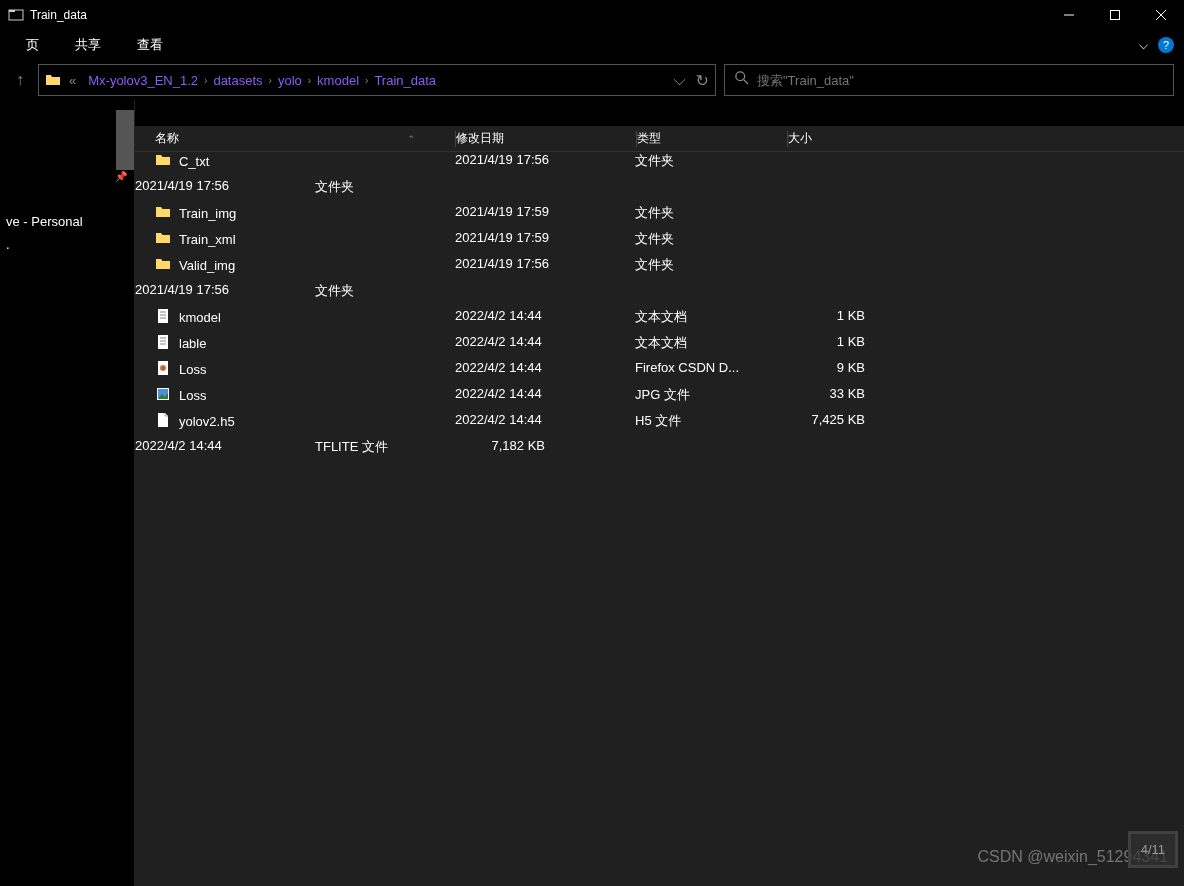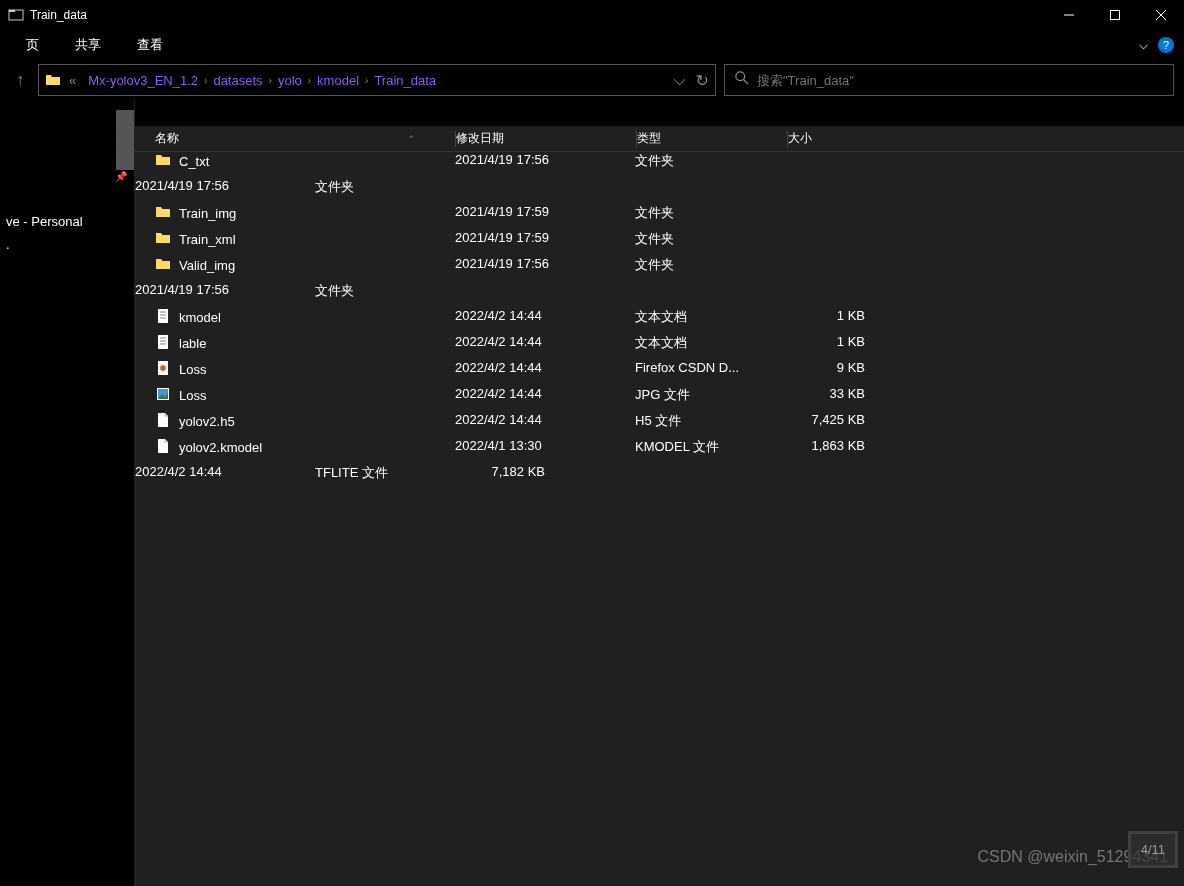--- a/index.html
+++ b/index.html
@@ -295,32 +295,20 @@
                 <path d="M3 1 h7 l3 3 v11 h-10 z" fill="#fff"></path>
                 <path d="M10 1 v3 h3" fill="none" stroke="#aaa"></path>
               </svg></span>
             <span>yolov2.h5</span>
           </div>
           <div class="c-date">2022/4/2 14:44</div>
           <div class="c-type">H5 文件</div>
           <div class="c-size">7,425 KB</div>
         </div>
         <div class="row">
-          <div class="c-name">
-            <span><svg class="ficon" viewBox="0 0 16 16">
-                <path d="M3 1 h7 l3 3 v11 h-10 z" fill="#fff"></path>
-                <path d="M10 1 v3 h3" fill="none" stroke="#aaa"></path>
-              </svg></span>
-            <span>yolov2.kmodel</span>
-          </div>
-          <div class="c-date">2022/4/1 13:30</div>
-          <div class="c-type">KMODEL 文件</div>
-          <div class="c-size">1,863 KB</div>
-        </div>
-        <div class="row">
           <div class="c-date">2022/4/2 14:44</div>
           <div class="c-type">TFLITE 文件</div>
           <div class="c-size">7,182 KB</div>
         </div>
       </div>
   </div>
 </div>
 
 <div class="watermark">CSDN @weixin_51294341</div>
 <div class="pagenum">4/11</div>

